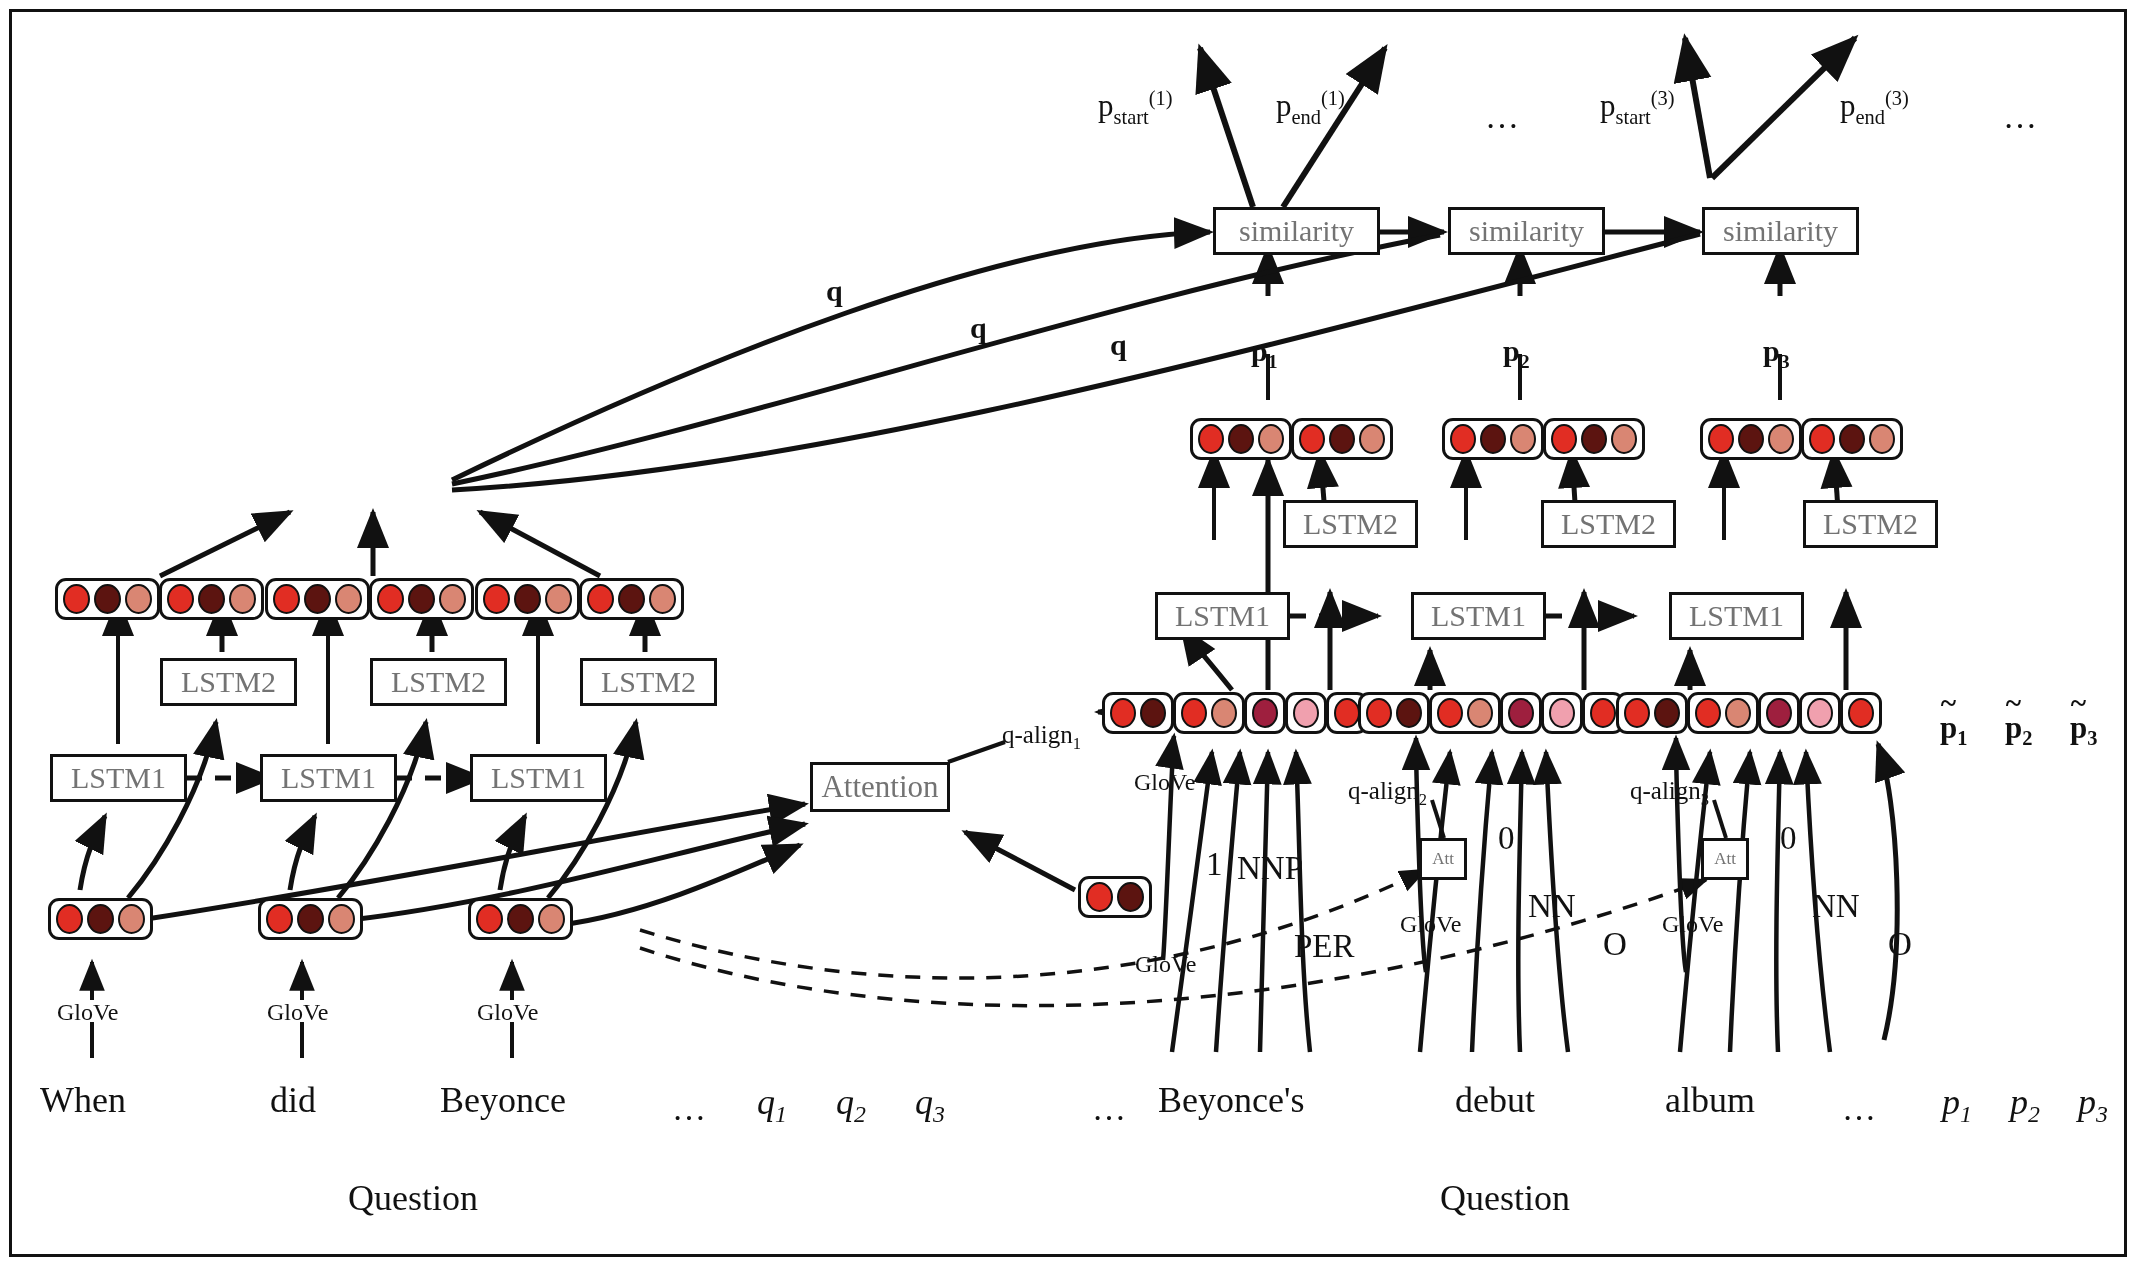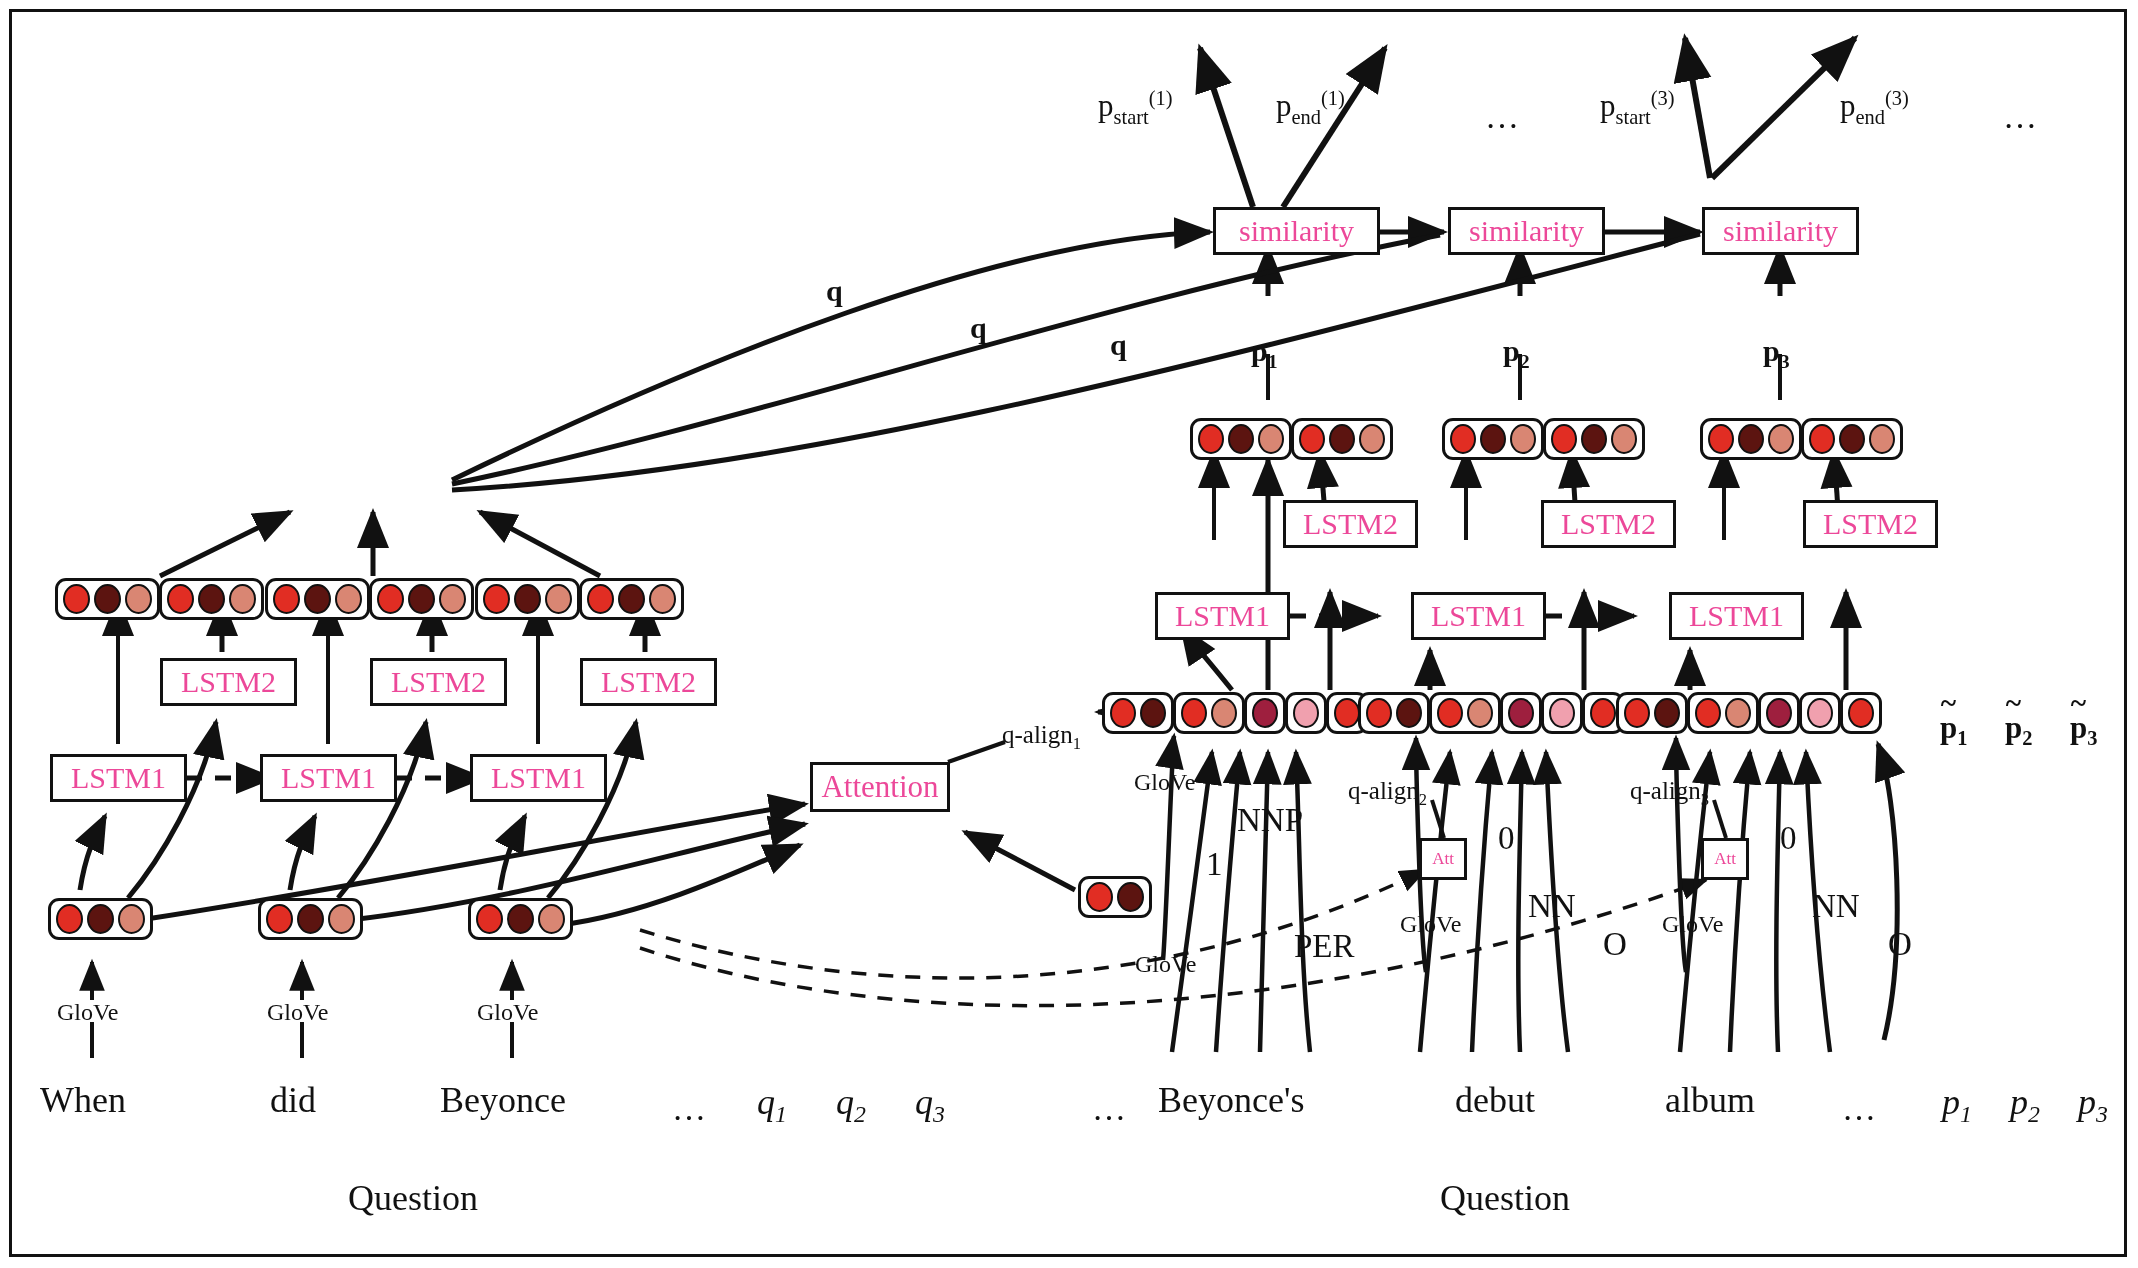--- a/index.html
+++ b/index.html
@@ -5,21 +5,21 @@
 <style>
   html,body{margin:0;padding:0;background:#ffffff;}
   body{font-family:"Liberation Serif", serif;}
   #page{position:relative;width:2138px;height:1268px;background:#ffffff;overflow:hidden;}
   #frame{position:absolute;left:9px;top:9px;width:2118px;height:1248px;border:3px solid #111;box-sizing:border-box;background:#fff;}
   svg#wires{position:absolute;left:0;top:0;width:2138px;height:1268px;pointer-events:none;}
 
   
   .nbox{position:absolute;border:3px solid #111;background:#fff;box-sizing:border-box;
         display:flex;align-items:center;justify-content:center;
-        font-family:"Liberation Serif", serif;color:#ec4899;white-space:nowrap;}
+        font-family:"Liberation Serif", serif;color:#737373;white-space:nowrap;}
   .lstm{font-size:30px;}
   .simbox{font-size:30px;}
   .wsum{font-size:31px;}
   .attn{font-size:31px;}
   .attsmall{font-size:17px;border-width:3px;}
 
   
   .cap{position:absolute;display:flex;align-items:center;}
   .grp{border:3.5px solid #111;border-radius:11px;background:#fff;display:flex;align-items:center;
        padding:3px 3px;box-sizing:border-box;}
@@ -508,21 +508,21 @@
   <div class="lbl word" style="left:40px;top:1082px;">When</div>
   <div class="lbl word" style="left:270px;top:1082px;">did</div>
   <div class="lbl word" style="left:440px;top:1082px;">Beyonce</div>
   <div class="lbl dots" style="left:672px;top:1092px;">…</div>
   <div class="lbl idx" style="left:757px;top:1084px;"><span>q</span><sub>1</sub></div>
   <div class="lbl idx" style="left:836px;top:1084px;"><span>q</span><sub>2</sub></div>
   <div class="lbl idx" style="left:915px;top:1084px;"><span>q</span><sub>3</sub></div>
 
   <div class="lbl glove" style="left:1134px;top:770px;">GloVe</div>
   <div class="lbl feat" style="left:1206px;top:848px;">1</div>
-  <div class="lbl feat" style="left:1237px;top:804px;">NNP</div>
+  <div class="lbl feat" style="left:1237px;top:852px;">NNP</div>
   <div class="lbl glove" style="left:1135px;top:952px;">GloVe</div>
   <div class="lbl feat" style="left:1294px;top:930px;">PER</div>
 
   <div class="lbl feat" style="left:1498px;top:822px;">0</div>
   <div class="lbl glove" style="left:1400px;top:912px;">GloVe</div>
   <div class="lbl feat" style="left:1528px;top:890px;">NN</div>
   <div class="lbl feat" style="left:1603px;top:928px;">O</div>
 
   <div class="lbl feat" style="left:1780px;top:822px;">0</div>
   <div class="lbl glove" style="left:1662px;top:912px;">GloVe</div>

